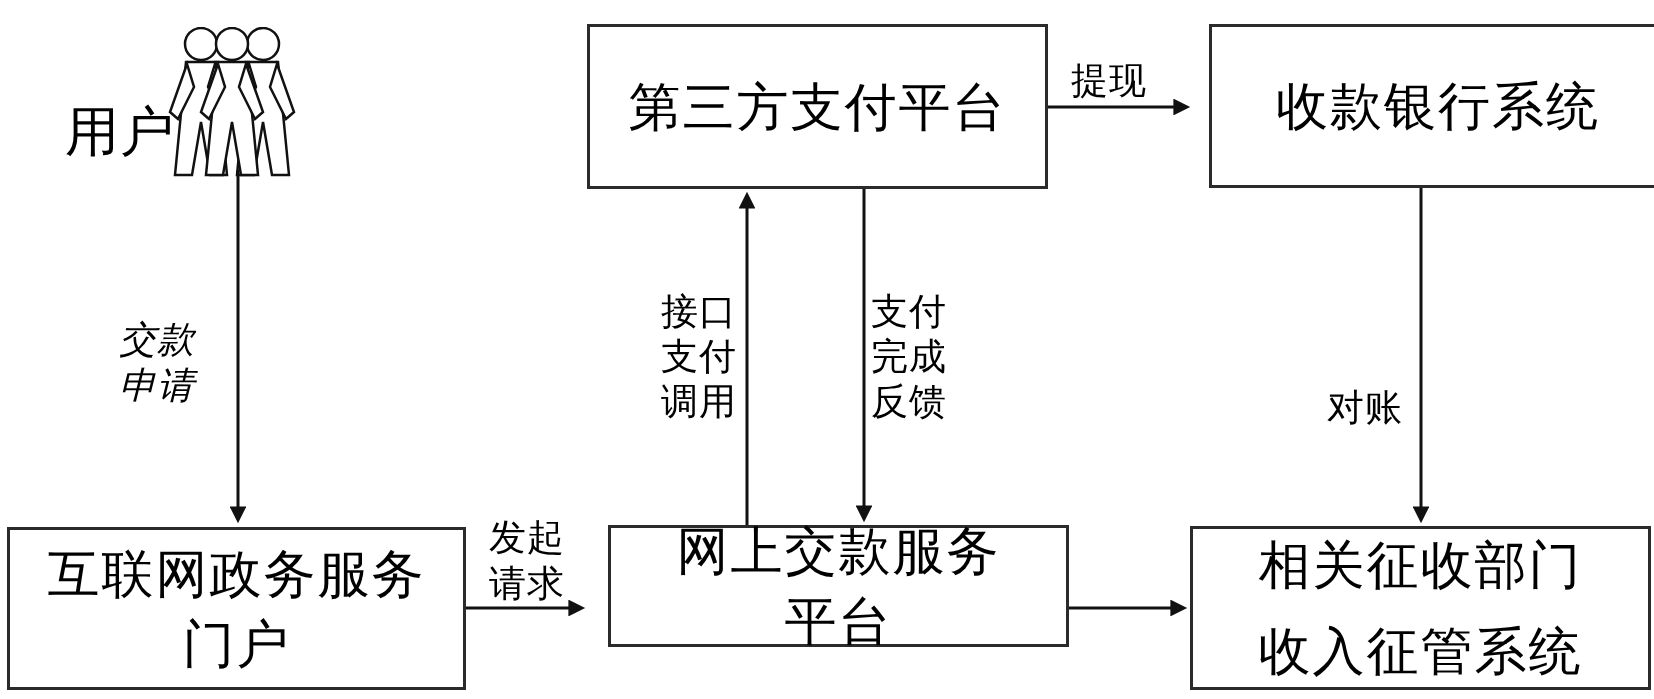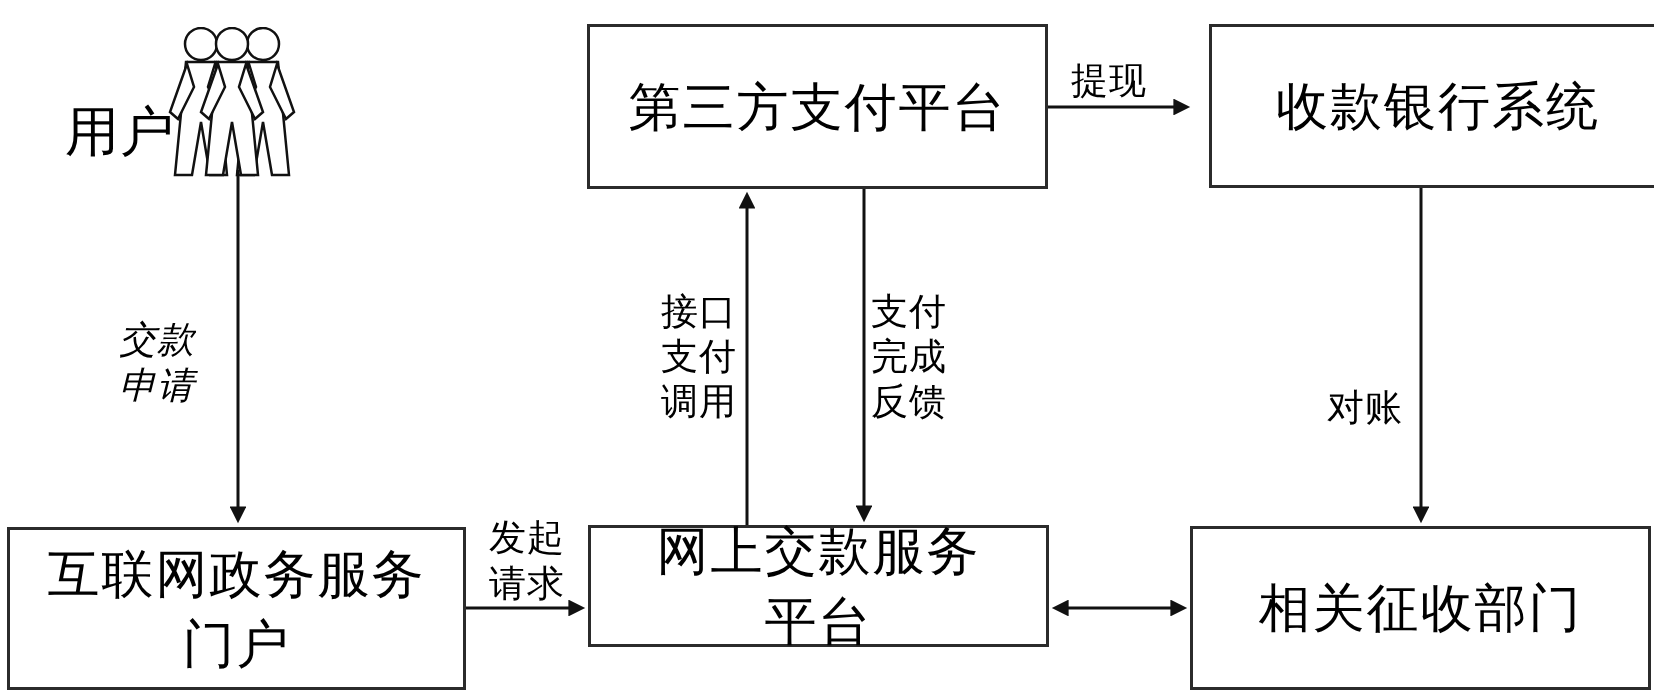--- a/index.html
+++ b/index.html
@@ -70,27 +70,28 @@
 
   <div class="box" style="left:1193px; top:24px; width:458px; height:164px;margin-left:16px;">
     <div>收款银行系统</div>
   </div>
 
   <div class="box" style="left:7px; top:527px; width:459px; height:163px;text-align:center;">
     <div>互联网政务服务</div>
     <div>门户</div>
   </div>
 
-  <div class="box" style="left:588px; top:525px; width:461px; height:122px;justify-content:center;">
+  <div class="box" style="left:608px; top:525px; width:461px; height:122px;justify-content:center;">
     <div>网上交款服务</div>
     <div>平台</div>
   </div>
 
   <div class="box" style="left:1190px; top:526px; width:461px; height:164px;gap:16px;">
     <div>相关征收部门</div>
+    <div>收入征管系统</div>
   </div>
 
   <div class="elabel" style="left:119px; top:317px; width:92px;font-style:italic;">
     <div>交款</div>
     <div>申请</div>
   </div>
 
   <div class="elabel" style="left:489px; top:515px; width:92px;">
     <div>发起</div>
     <div>请求</div>

